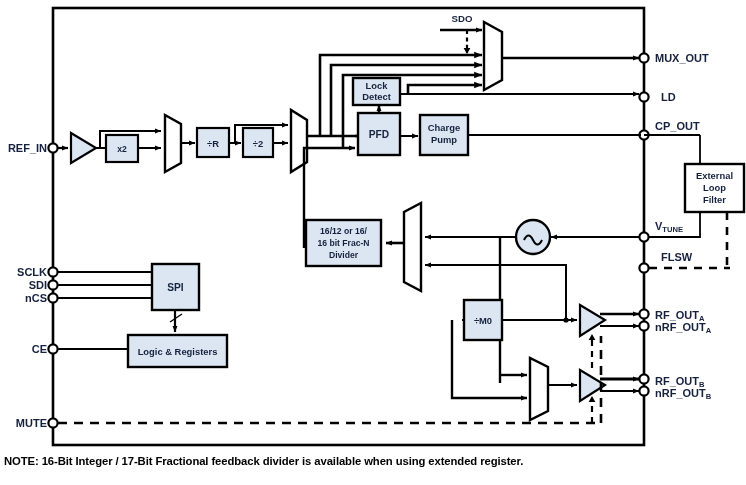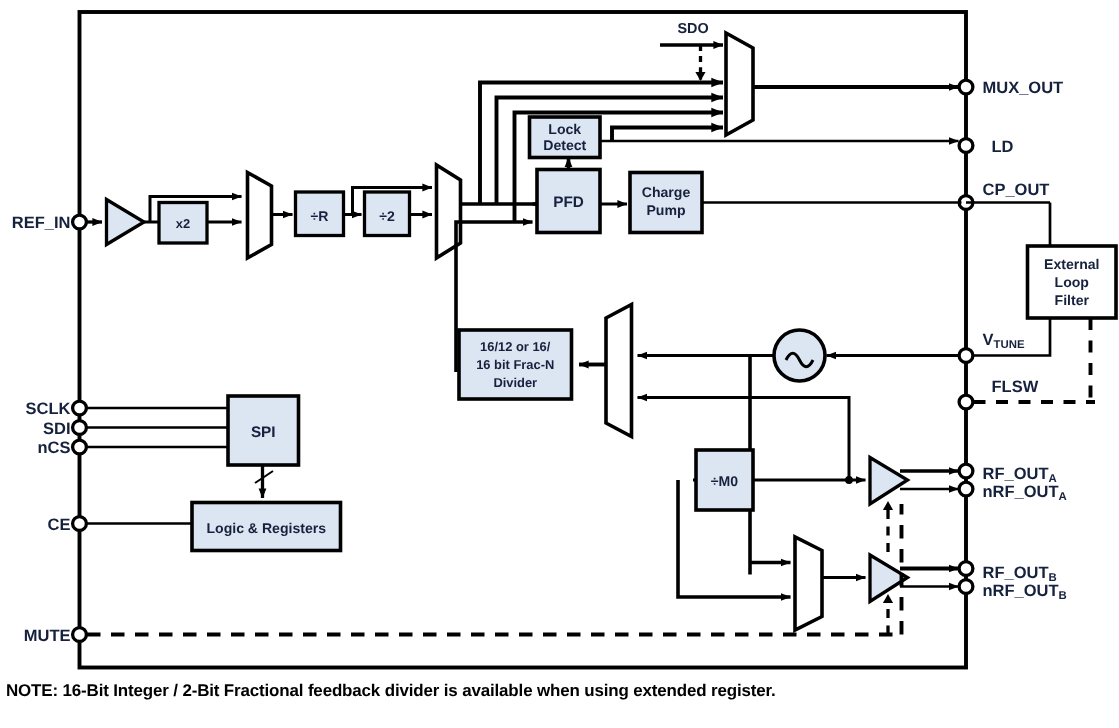--- a/index.html
+++ b/index.html
@@ -222,15 +222,15 @@
 
     <line x1="175" y1="310" x2="175" y2="332" stroke="#000000" stroke-width="2.2" marker-end="url(#ar)"></line>
     <line x1="170" y1="322" x2="182" y2="314" stroke="#000000" stroke-width="1.4"></line>
 
     <rect x="128" y="335" width="99" height="32" fill="#dce6f2" stroke="#000000" stroke-width="2.4"></rect>
     <text class="blklbl-sm" x="177.5" y="355" text-anchor="middle">Logic &amp; Registers</text>
     <line x1="58" y1="349" x2="128" y2="349" stroke="#000000" stroke-width="1.8"></line>
 
   </svg>
 
-  <div class="note">NOTE: 16-Bit Integer / 2-Bit Fractional feedback divider is available when using extended register.</div>
+  <div class="note">NOTE: 16-Bit Integer / 17-Bit Fractional feedback divider is available when using extended register.</div>
 
 </div>
 
 </body></html>

